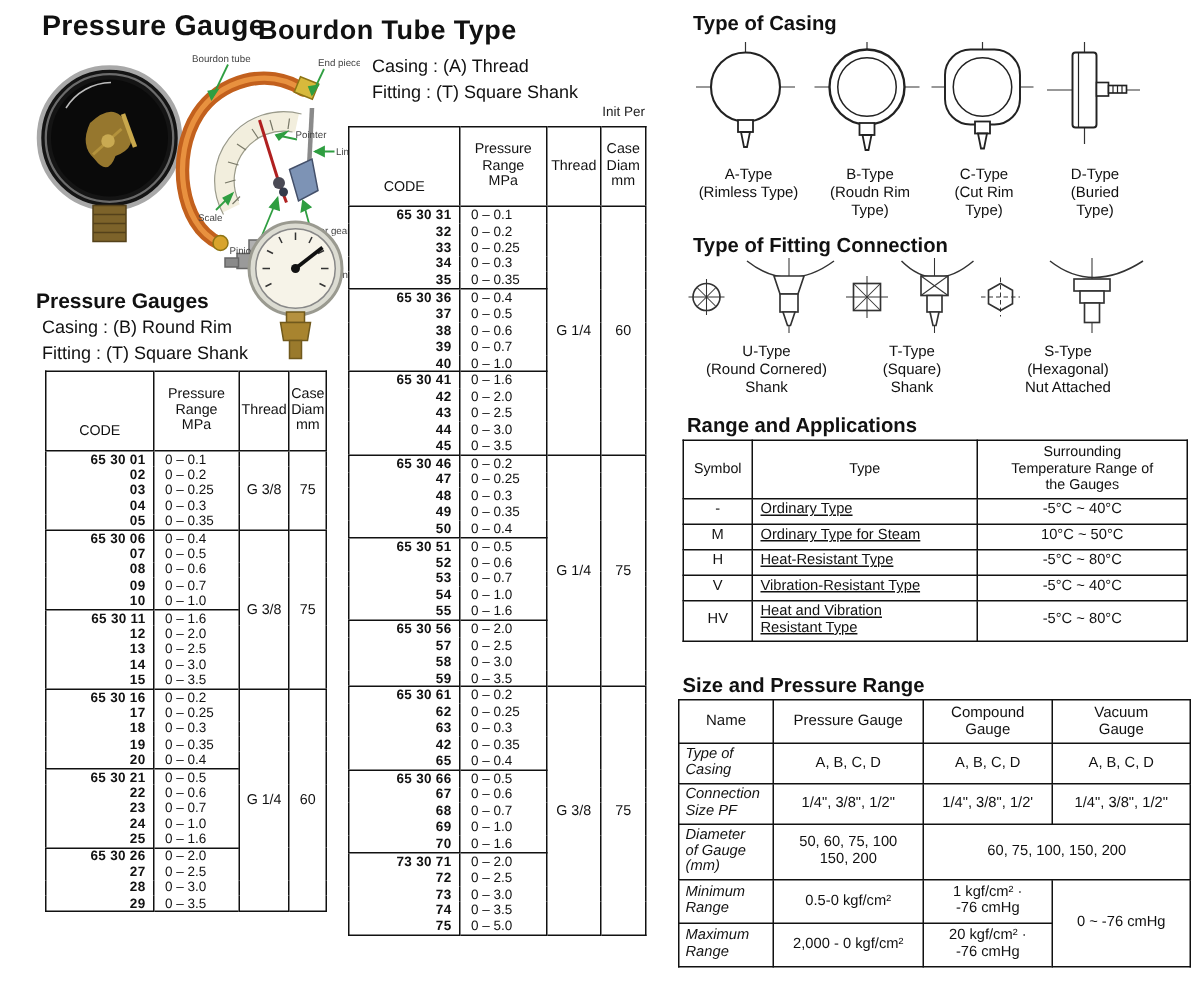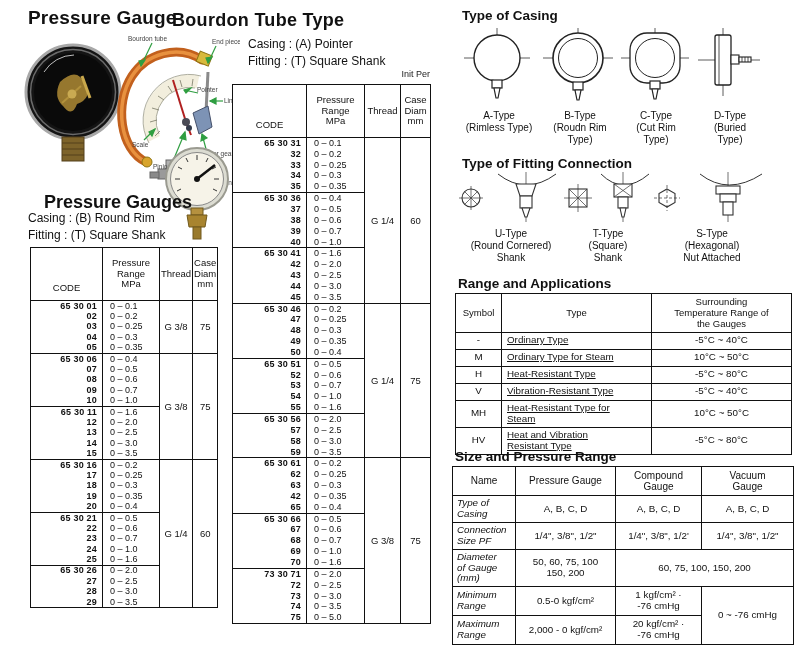--- a/index.html
+++ b/index.html
@@ -4,21 +4,21 @@
 <style>
   html,body{margin:0;padding:0;background:#fff;}
   .page{position:relative;width:800px;height:669px;background:#ffffff;overflow:hidden;
         font-family:"Liberation Sans",sans-serif;color:#111;}
   .abs{position:absolute;}
   .pre{white-space:pre-line;}
 
   
   .title1{left:28px;top:7px;font-size:19px;font-weight:bold;letter-spacing:.2px;}
   .title2{left:172px;top:10px;font-size:18px;font-weight:bold;letter-spacing:.3px;}
-  .prod-head{left:44px;top:192px;font-size:18px;font-weight:bold;}
+  .prod-head{left:24px;top:192px;font-size:14px;font-weight:bold;}
   .prod-line{font-size:12px;}
   .rh{font-size:13.5px;font-weight:bold;}
 
   .unit-note{left:330px;top:69px;width:100px;text-align:right;font-size:9px;color:#222;}
 
   
   .gauge-table{border-collapse:collapse;background:#fff;table-layout:fixed;}
   .gauge-table th{font-weight:normal;font-size:9.5px;line-height:1.12;text-align:center;
       vertical-align:middle;white-space:pre-line;border-left:1px solid #111;
       border-bottom:1.4px solid #111;height:46px;padding:0 1px;}
@@ -159,21 +159,21 @@
     <circle cx="33" cy="33" r="3" fill="#111"></circle>
     <rect x="27" y="62" width="12" height="7" fill="#b5913f" stroke="#70591c" stroke-width="1"></rect>
     <polygon points="23,69 43,69 41,81 25,81" fill="#a8842f" stroke="#70591c" stroke-width="1"></polygon>
     <rect x="29" y="81" width="8" height="12" fill="#9a7a2c" stroke="#70591c" stroke-width="1"></rect>
   </svg>
 
   <div class="abs prod-head">Pressure Gauges</div>
   <div class="abs prod-line" style="left:28px;top:211px">Casing :   (B) Round Rim</div>
   <div class="abs prod-line" style="left:28px;top:228px">Fitting   :   (T) Square Shank</div>
 
-  <div class="abs prod-line" style="left:248px;top:37px">Casing :   (A) Pointer</div>
+  <div class="abs prod-line" style="left:248px;top:37px">Casing :   (A) Thread</div>
   <div class="abs prod-line" style="left:248px;top:54px">Fitting   :   (T) Square Shank</div>
   <div class="abs unit-note">Init Per</div>
 
   <div class="abs tbl-left" id="tbl-left">
       <table class="gauge-table">
         <colgroup>
           <col style="width: 72px;">
           <col style="width: 57px;">
           <col style="width: 32px;">
           <col style="width: 25px;">
@@ -683,26 +683,20 @@
         <td class="sym">H</td>
         <td class="typ">Heat-Resistant Type</td>
         <td class="tmp">-5°C ~ 80°C</td>
       </tr>
       <tr class="r-s">
         <td class="sym">V</td>
         <td class="typ">Vibration-Resistant Type</td>
         <td class="tmp">-5°C ~ 40°C</td>
       </tr>
       <tr class="r-t">
-        <td class="sym">MH</td>
-        <td class="typ pre">Heat-Resistant Type for
-Steam</td>
-        <td class="tmp">10°C ~ 50°C</td>
-      </tr>
-      <tr class="r-t">
         <td class="sym">HV</td>
         <td class="typ pre">Heat and Vibration
 Resistant Type</td>
         <td class="tmp">-5°C ~ 80°C</td>
       </tr>
     </tbody>
   </table>
 
   <div class="abs rh" style="left:455px;top:449px">Size and Pressure Range</div>
   <table class="abs sp-table" style="left:452px;top:466px;width:341px">

